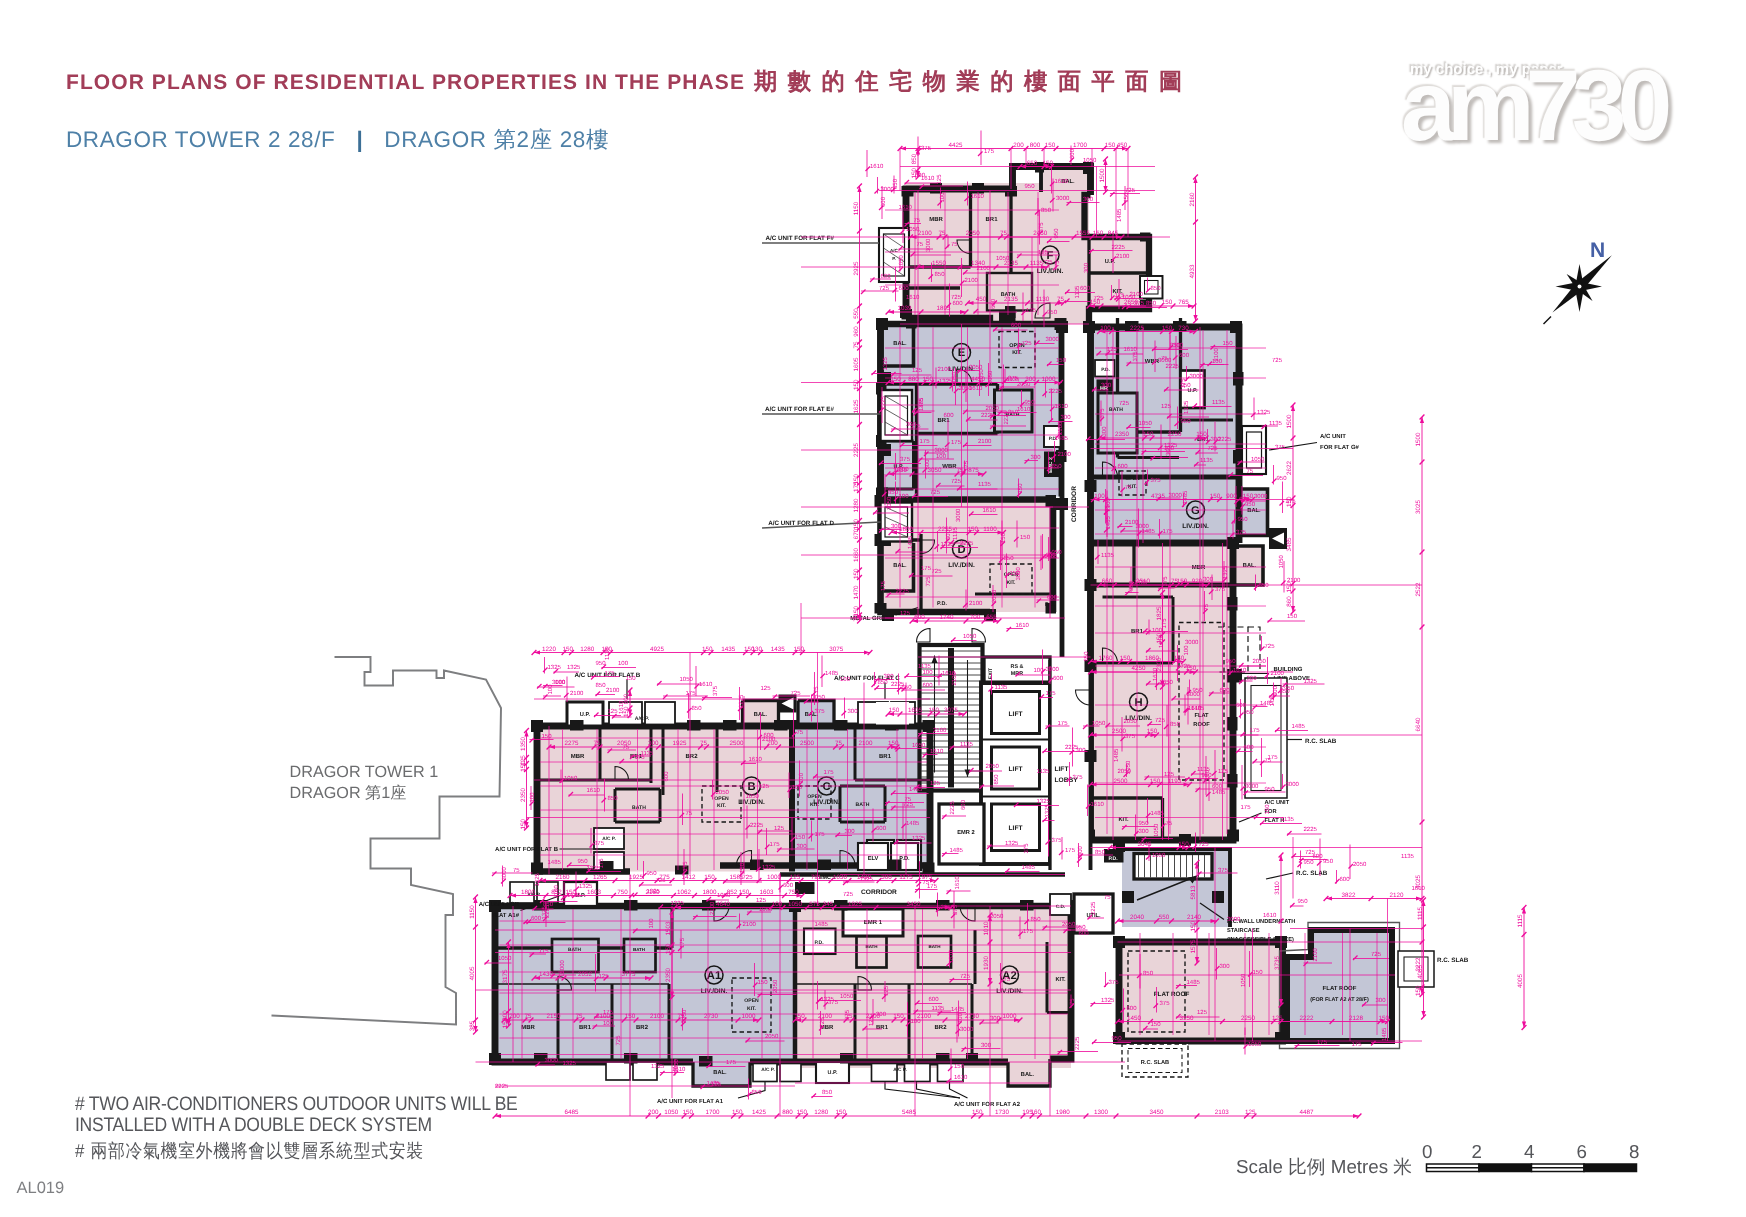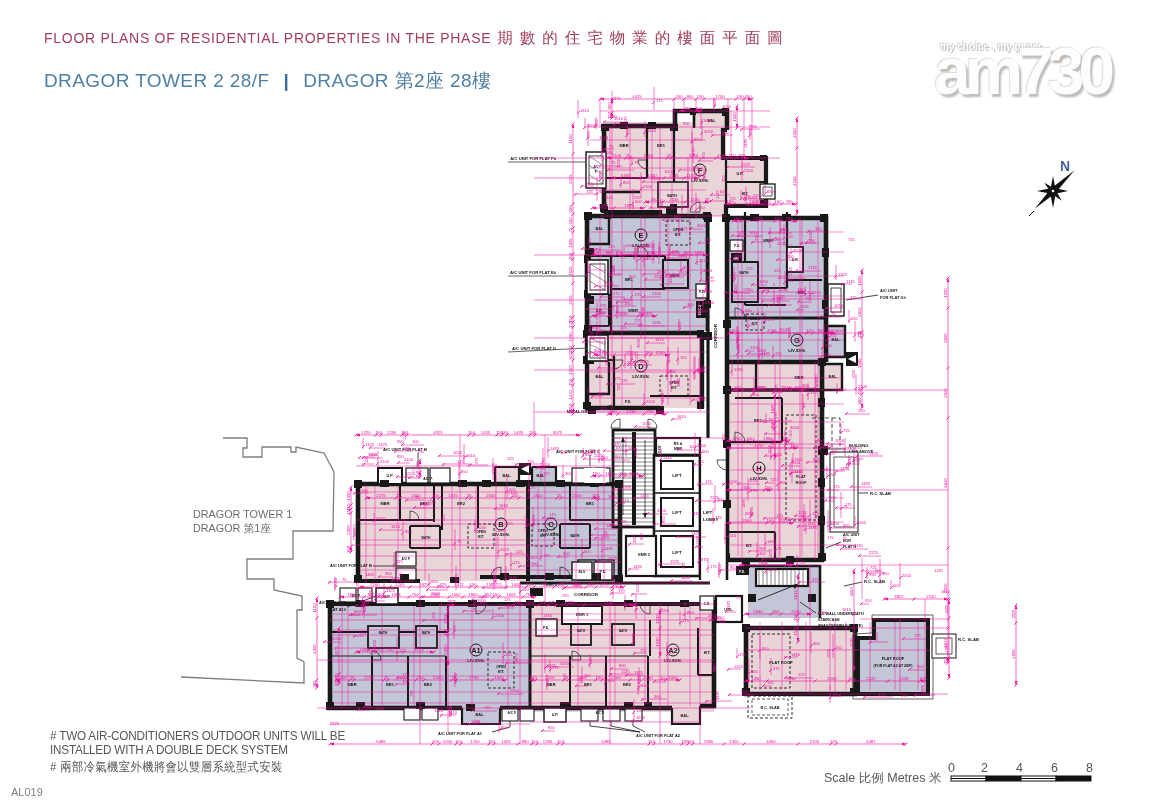--- a/index.html
+++ b/index.html
@@ -1,18 +1,18 @@
 <!DOCTYPE html>
 <html><head><meta charset="utf-8"><title>Floor Plan</title>
 <style>
 html,body{margin:0;padding:0;background:#fff;width:1164px;height:811px;overflow:hidden}
 body{font-family:"Liberation Sans",sans-serif;position:relative}
-.title{position:absolute;left:44px;top:28px;font-size:14px;font-weight:normal;color:#a23d58;letter-spacing:0.72px;white-space:nowrap}
+.title{position:absolute;left:44px;top:44px;font-size:14px;font-weight:bold;color:#a23d58;letter-spacing:0.72px;white-space:nowrap}
 .title .cjk{font-size:15.5px;letter-spacing:7px;margin-left:6px}
-.subtitle{position:absolute;left:44px;top:68px;font-size:19px;color:#4e80a7;letter-spacing:0.4px;white-space:nowrap}
+.subtitle{position:absolute;left:44px;top:84px;font-size:15px;color:#4e80a7;letter-spacing:0.4px;white-space:nowrap}
 .subtitle b{font-weight:bold;color:#3c6f96;padding:0 14px}
 .logo{position:absolute;left:930px;top:28px;width:200px;height:85px}
 .logo .big{position:absolute;left:4px;top:4px;font-size:67px;font-weight:bold;letter-spacing:-6px;color:#fdfdfd;text-shadow:2.5px 2.5px 2px #c0bcb9, -1px -1px 1px #dedbd8;transform:scaleX(0.98);transform-origin:left}
 .logo .tag{position:absolute;left:10px;top:13px;font-size:10px;font-weight:bold;color:#fff;text-shadow:1px 1px 1px #b9b5b2,-1px -1px 1px #cfccc9;white-space:nowrap}
 .note{position:absolute;left:50px;top:729px;font-size:13px;letter-spacing:-0.2px;color:#55565a;line-height:13.5px;transform:scaleX(0.9);transform-origin:left top}
 .note .cjk{margin-top:5px;font-size:12.5px;letter-spacing:0.5px}
 .alcode{position:absolute;left:11px;top:786px;font-size:11px;color:#7e7f82}
 </style></head>
 <body>
 

